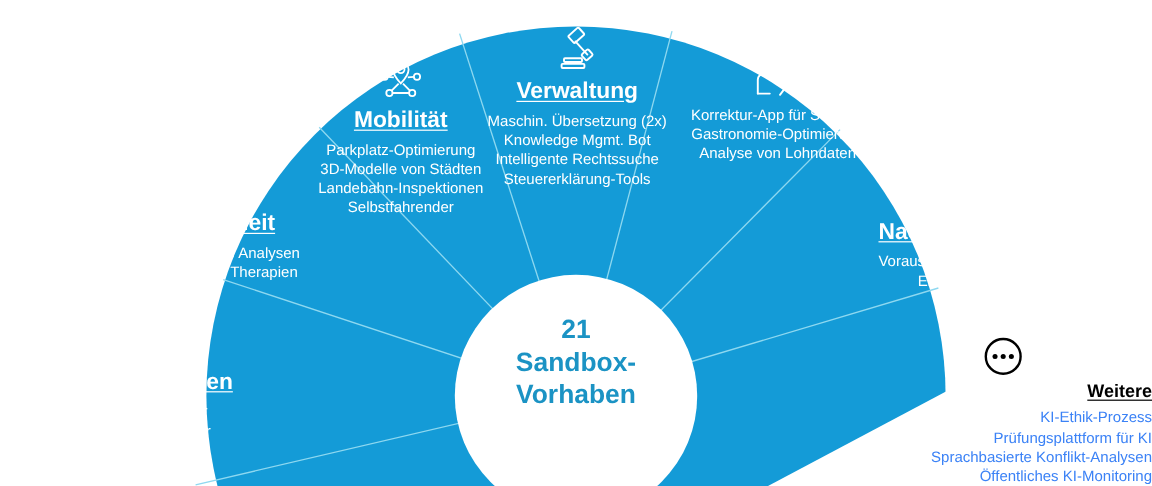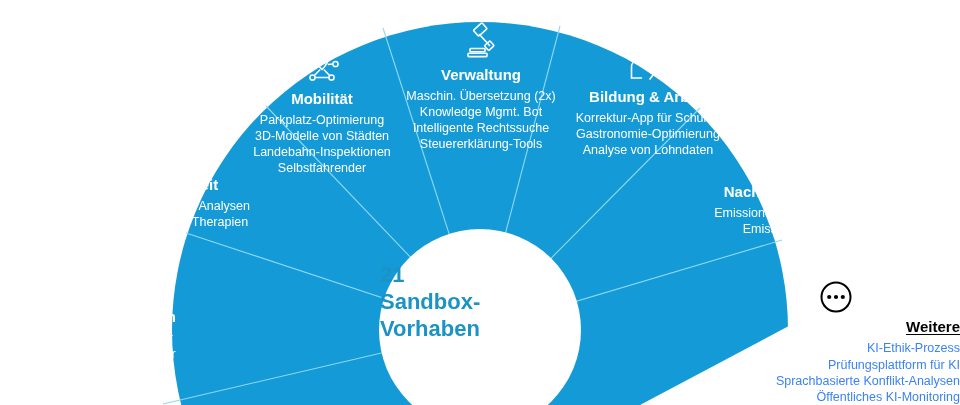--- a/index.html
+++ b/index.html
@@ -15,50 +15,51 @@
 
   .seg{
     position:absolute;
     text-align:center;
     color:#ffffff;
     line-height:1.15;
     pointer-events:none;
   }
   .seg .icon{display:block;margin:0 auto 4px auto;}
   .seg .title{
-    font-size:15px;font-weight:bold;
+    font-size:19px;font-weight:bold;
+    text-decoration:underline;
     text-underline-offset:2px;
     margin:0 0 5px 0;
     white-space:nowrap;
   }
   .seg .items{font-size:12.5px;line-height:1.28;}
   .seg .items div{white-space:nowrap;}
 
   
   #seg-autonomes{left:0px;  top:270px; width:215px;}
   #seg-gesundheit{left:62px; top:140px; width:230px;}
-  #seg-mobilitaet{left:232px;top:48px;  width:180px;}
+  #seg-mobilitaet{left:244px;top:48px;  width:180px;}
   #seg-verwaltung{left:381px;top:22px;  width:200px;}
   #seg-bildung{left:548px;   top:48px;  width:200px;}
-  #seg-nachhaltigkeit{left:666px;top:143px;width:218px;}
+  #seg-nachhaltigkeit{left:688px;top:143px;width:218px;}
 
   #seg-weitere{
     position:absolute;left:712px;top:278px;width:248px;
     text-align:right;color:#000000;line-height:1.15;
   }
   #seg-weitere .title{
     font-size:15px;font-weight:bold;text-decoration:underline;
     text-underline-offset:2px;margin:2px 0 5px 0;color:#000;
   }
   #seg-weitere .items{font-size:12.5px;line-height:1.30;color:#3b82f6;}
   #seg-weitere .items div{white-space:nowrap;}
 
   #center-label{
     position:absolute;left:380px;top:262px;width:200px;
-    text-align:left;
+    text-align:center;
     color:#1b93c4;
     font-size:22px;font-weight:bold;line-height:1.22;
   }
   #center-label div{white-space:nowrap;}
 </style>
 </head>
 <body>
 
 <div id="stage">
 
@@ -176,21 +177,20 @@
         <line x1="13" y1="16.5" x2="22" y2="12.5"></line>
         <rect x="19.5" y="2.5" width="19" height="15" rx="1.2"></rect>
         <line x1="23" y1="6.5" x2="35" y2="6.5"></line>
         <line x1="23" y1="10" x2="35" y2="10"></line>
         <line x1="23" y1="13.5" x2="30" y2="13.5"></line>
         <line x1="29" y1="17.5" x2="29" y2="23"></line>
         <line x1="29" y1="23" x2="23" y2="31"></line>
         <line x1="29" y1="23" x2="35" y2="31"></line>
       </g>
     </svg>
-    <div class="title">Bildung &amp; Arbeit</div>
     <div class="items">
       <div>Korrektur-App für Schulen</div>
       <div>Gastronomie-Optimierung</div>
       <div>Analyse von Lohndaten</div>
     </div>
   </div>
 
   <div class="seg" id="seg-nachhaltigkeit">
     <svg class="icon" width="38" height="36" viewBox="0 0 38 36">
       <g fill="none" stroke="#ffffff" stroke-width="1.5" stroke-linecap="round" stroke-linejoin="round">
@@ -203,21 +203,21 @@
         <line x1="19" y1="14.5" x2="21" y2="14.5"></line>
         <line x1="15" y1="18" x2="17" y2="18"></line>
         <line x1="19" y1="18" x2="21" y2="18"></line>
         <line x1="15" y1="21.5" x2="17" y2="21.5"></line>
         <line x1="19" y1="21.5" x2="21" y2="21.5"></line>
         <rect x="16" y="24.5" width="3.5" height="3.5"></rect>
       </g>
     </svg>
     <div class="title">Nachhaltigkeit</div>
     <div class="items">
-      <div>Emissionen von CO2-</div>
+      <div>Voraussagen von CO2-</div>
       <div>Emissionen</div>
     </div>
   </div>
 
   <div id="seg-weitere">
     <svg width="38" height="38" viewBox="0 0 38 38" style="display:block;margin:0 auto;">
       <circle cx="19" cy="19" r="14.5" fill="none" stroke="#000000" stroke-width="2"></circle>
       <circle cx="12.2" cy="19" r="2.1" fill="#000000"></circle>
       <circle cx="19" cy="19" r="2.1" fill="#000000"></circle>
       <circle cx="25.8" cy="19" r="2.1" fill="#000000"></circle>

